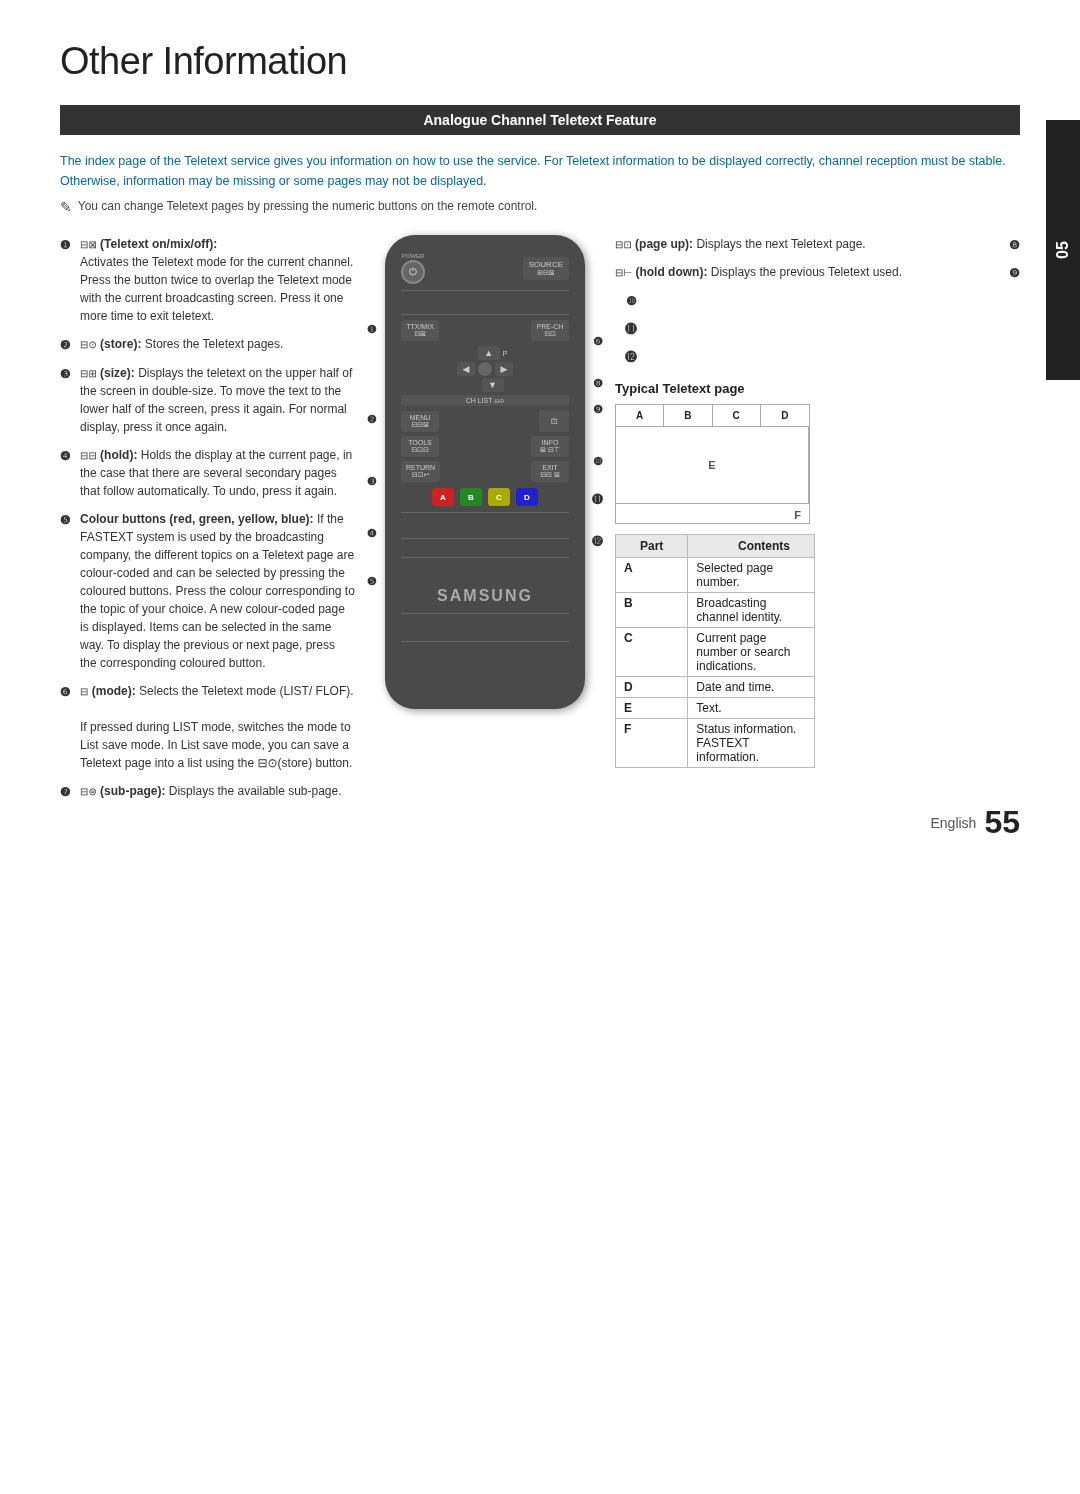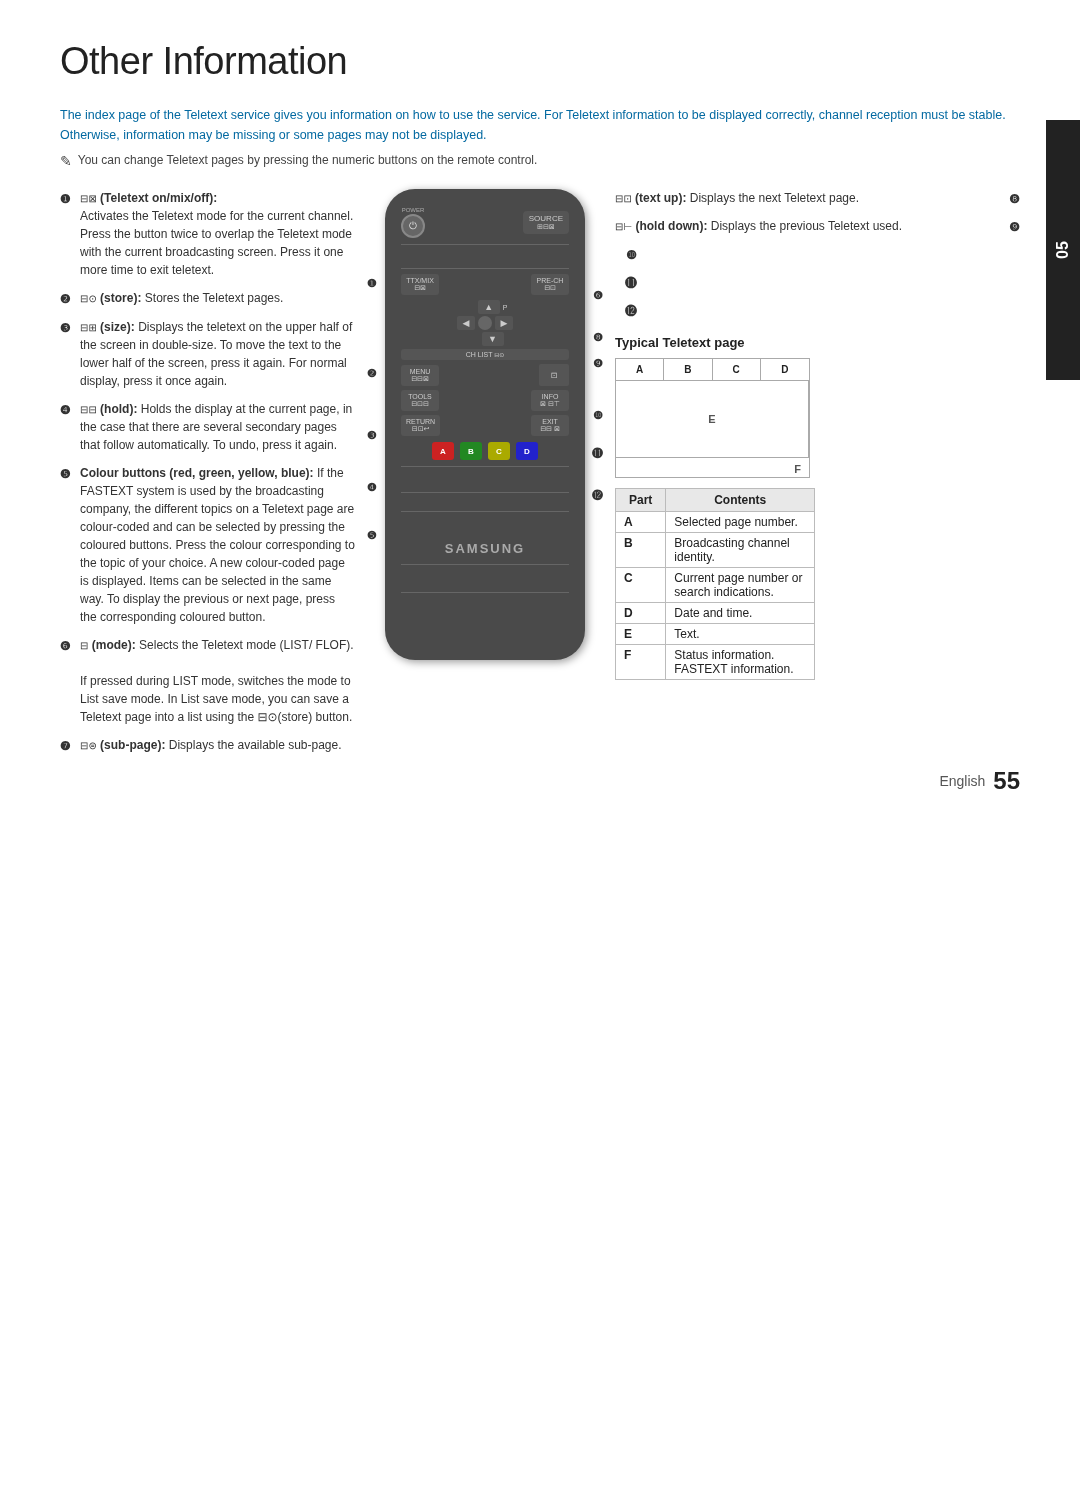--- a/index.html
+++ b/index.html
@@ -192,21 +192,21 @@
       align-items: center;
       justify-content: center;
       font-size: 8px;
       color: #fff;
       font-weight: bold;
     }
 
     .samsung-logo {
       text-align: center;
       color: #aaa;
-      font-size: 13px;
+      font-size: 16px;
       font-weight: bold;
       letter-spacing: 2px;
       margin-top: 15px;
     }
 
     .remote-wrapper {
       position: relative;
     }
 
     
@@ -324,22 +324,22 @@
     .parts-table {
       width: 200px;
       border-collapse: collapse;
       margin-top: 10px;
       font-size: 12px;
     }
 
     .parts-table th {
       background: #e8e8e8;
       border: 1px solid #bbb;
-      padding: 4px 13px;
-      text-align: center;
+      padding: 4px 24px;
+      text-align: right;
       font-weight: bold;
     }
 
     .parts-table td {
       border: 1px solid #bbb;
       padding: 3px 8px;
       vertical-align: top;
     }
 
     .parts-table .part-letter {
@@ -382,37 +382,38 @@
       align-items: center;
       gap: 8px;
     }
 
     .footer-english {
       font-size: 14px;
       color: #555;
     }
 
     .footer-num {
-      font-size: 24px;
+      font-size: 32px;
       font-weight: bold;
       color: #222;
     }
   </style>
 </head>
 <body>
 
 <div class="page-container">
 
   <div class="side-tab">
     <span class="side-tab-num">05</span>
 
   </div>
 
   <h1 class="page-title">Other Information</h1>
 
+  <div class="section-header">Analogue Channel Teletext Feature</div>
 
   <p class="intro-text">The index page of the Teletext service gives you information on how to use the service. For Teletext information to be displayed correctly, channel reception must be stable. Otherwise, information may be missing or some pages may not be displayed.</p>
 
   <div class="note-text">
     <span class="note-icon">✎</span>
     <span>You can change Teletext pages by pressing the numeric buttons on the remote control.</span>
   </div>
 
   <div class="main-content">
 
@@ -596,21 +597,21 @@
 
         </div>
       </div>
     </div>
 
     <div class="right-column">
 
       <div class="right-list-item">
         <div class="right-list-content">
           <span style="font-size:10px;">⊟⊡</span>
-          <strong> (text up):</strong> <span>Displays the next Teletext page.</span>
+          <strong> (page up):</strong> <span>Displays the next Teletext page.</span>
         </div>
         <span class="right-list-num">❽</span>
       </div>
 
       <div class="right-list-item">
         <div class="right-list-content">
           <span style="font-size:10px;">⊟⊢</span>
           <strong> (hold down):</strong> <span>Displays the previous Teletext used.</span>
         </div>
         <span class="right-list-num">❾</span>

